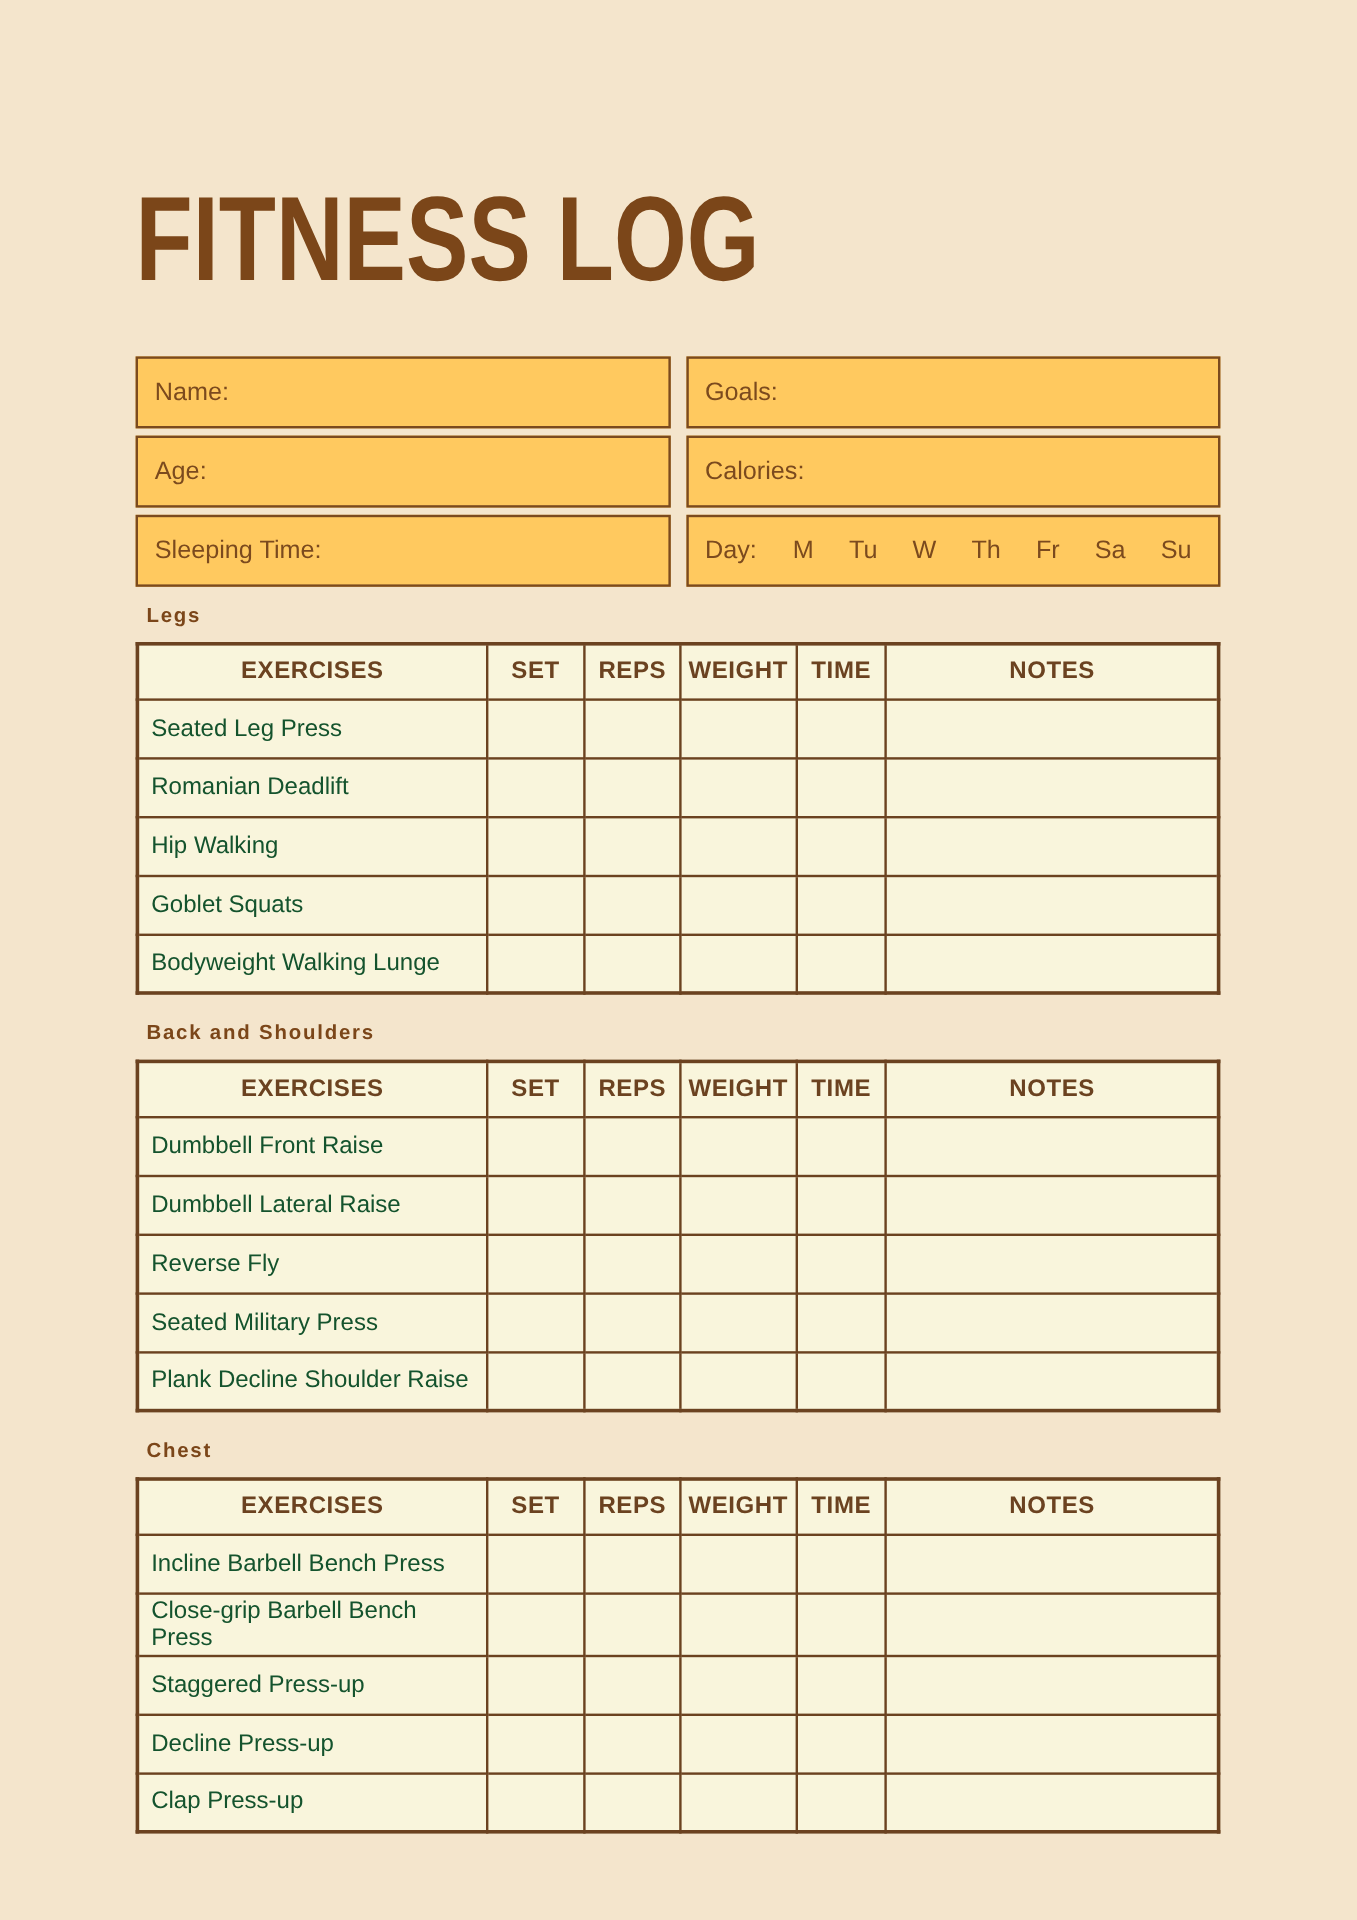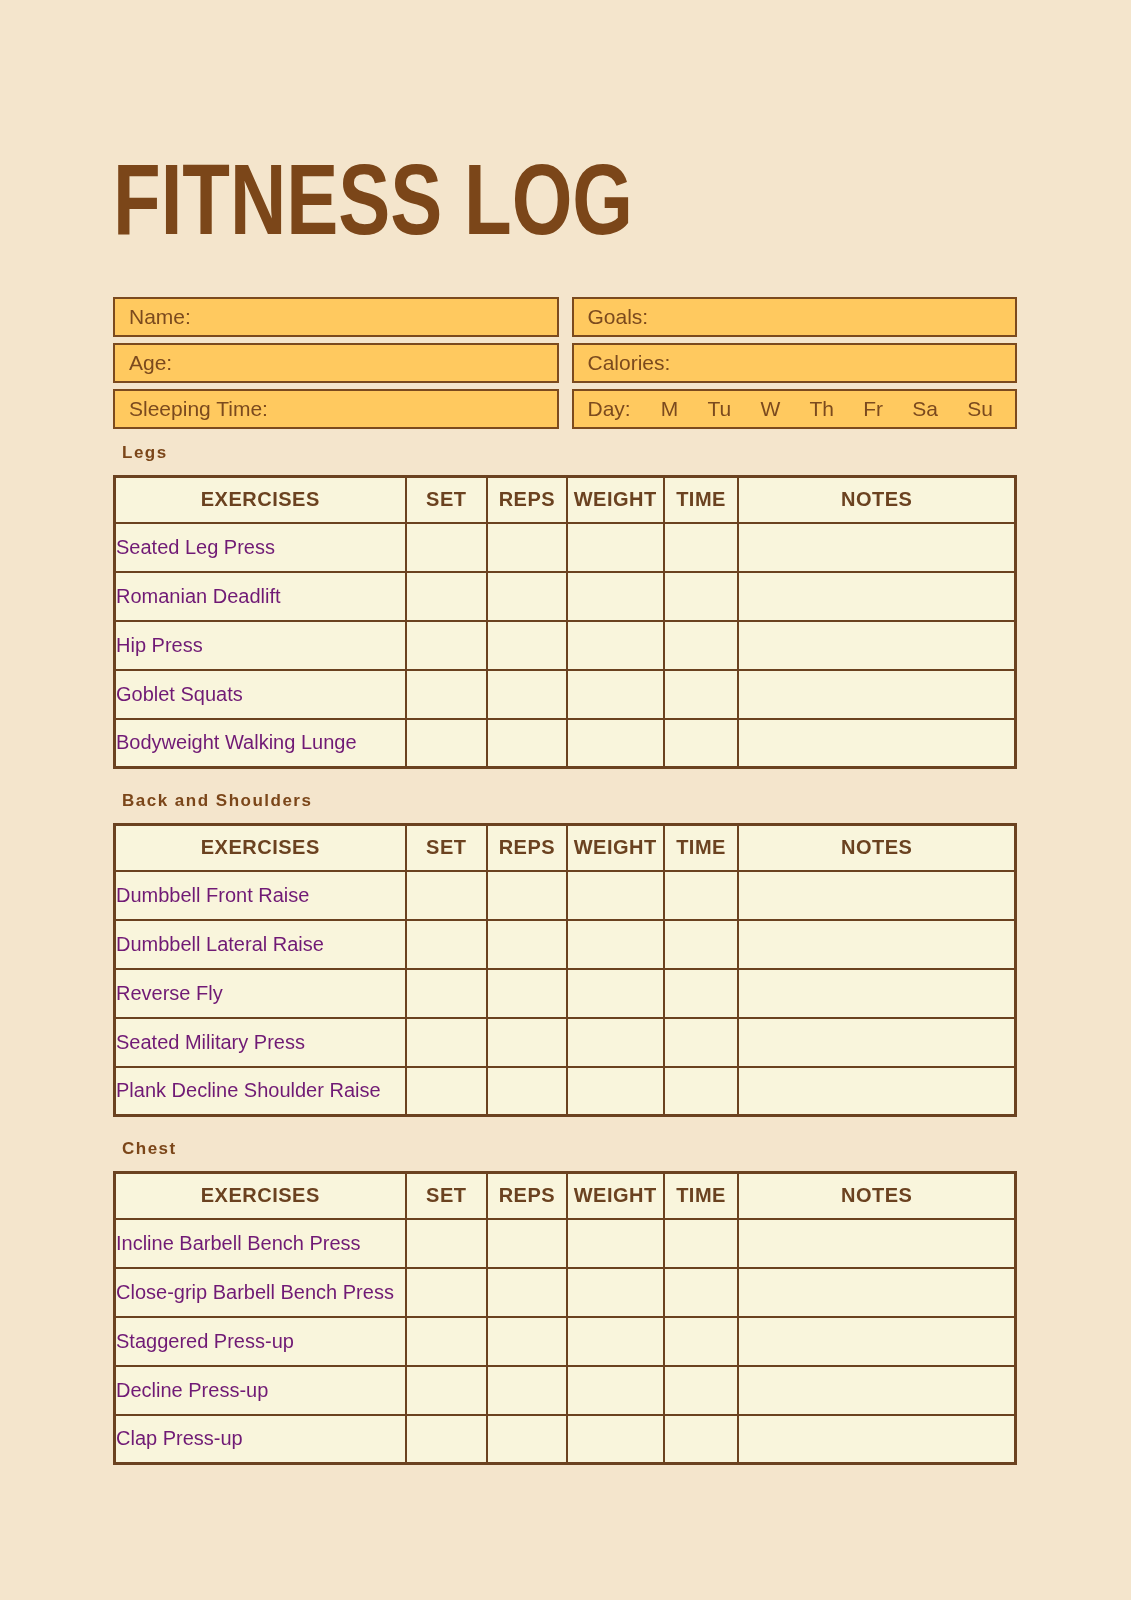--- a/index.html
+++ b/index.html
@@ -35,21 +35,21 @@
 
   
   .fields {
     display: grid;
     grid-template-columns: 1fr 1fr;
     column-gap: 13px;
     row-gap: 6px;
     margin-top: 50px;
   }
   .field {
-    height: 40px;
+    height: 60px;
     background: #FFC95F;
     border: 2px solid #7B4A1E;
     display: flex;
     align-items: center;
     padding: 0 14px;
     font-size: 21px;
     color: #7B4A1E;
   }
   .day-field .days {
     flex: 1;
@@ -89,22 +89,22 @@
     letter-spacing: 0.5px;
     color: #6B4220;
     vertical-align: middle;
   }
   table.log-table td {
     height: 49px;
   }
   td.exercise {
     font-size: 20px;
     line-height: 23px;
-    color: #701a75;
-    padding: 2px 6px 2px 0;
+    color: #14532d;
+    padding: 2px 6px 2px 10px;
     text-align: left;
     vertical-align: middle;
     overflow: hidden;
   }
   .col-exercises { width: 32.3%; }
   .col-set      { width: 9.05%; }
   .col-reps     { width: 8.85%; }
   .col-weight   { width: 10.75%; }
   .col-time     { width: 8.3%; }
   .col-notes    { width: auto; }
@@ -179,21 +179,21 @@
           </tr>
           <tr>
             <td class="exercise">Romanian Deadlift</td>
             <td></td>
             <td></td>
             <td></td>
             <td></td>
             <td></td>
           </tr>
           <tr>
-            <td class="exercise">Hip Press</td>
+            <td class="exercise">Hip Walking</td>
             <td></td>
             <td></td>
             <td></td>
             <td></td>
             <td></td>
           </tr>
           <tr>
             <td class="exercise">Goblet Squats</td>
             <td></td>
             <td></td>

